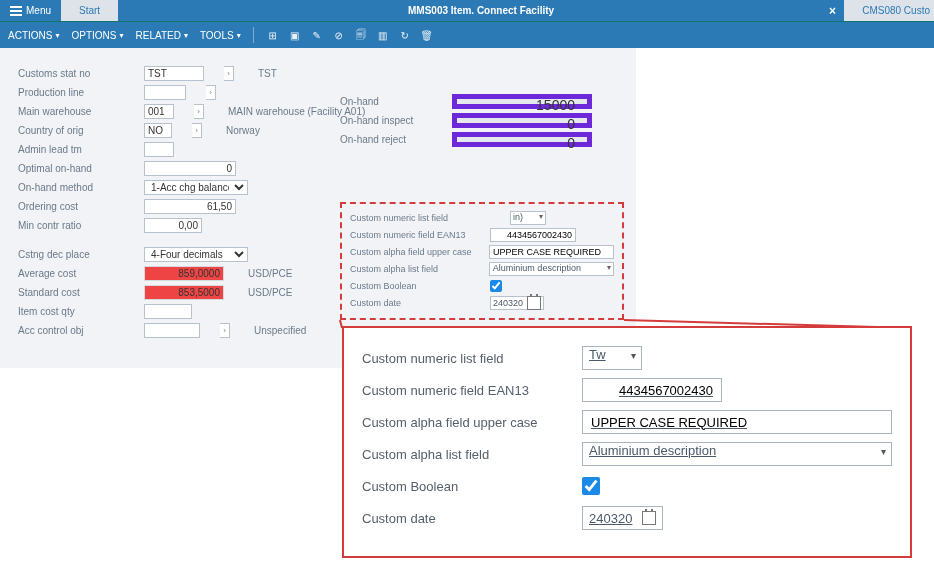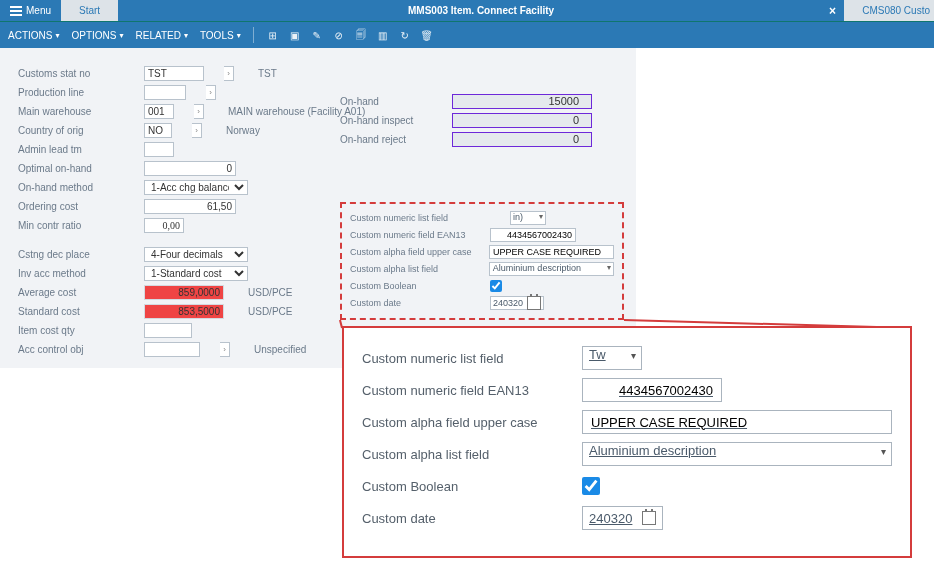--- a/index.html
+++ b/index.html
@@ -30,21 +30,21 @@
   .inp { border: 1px solid #b8c2cc; height: 15px; font-size: 10px; padding: 0 3px; background: #fff; color: #333; }
   .inp.right { text-align: right; }
   .inp.ro { background: #ef4444; border-color: #d4dae0; }
   .sel { border: 1px solid #b8c2cc; height: 15px; font-size: 10px; padding: 0 2px; background: #fff; color: #333; }
   .after { margin-left: 4px; font-size: 10px; color: #6b7a8a; }
   .lookup { width: 10px; height: 15px; border: 1px solid #b8c2cc; border-left: none; background: #fff; font-size: 8px; text-align: center; line-height: 13px; color: #888; }
 
   .right-col { position: absolute; left: 340px; top: 92px; }
   .right-col .row { }
   .right-col .lbl { width: 92px; }
-  .right-col .val { width: 140px; text-align: right; border: 1px solid #6d28d9; background: #e5e9ed; height: 15px; padding: 0 12px 0 0; font-size: 11px; line-height: 13px; color: #333; }
+  .right-col .val { width: 140px; text-align: right; border: 5px solid #6d28d9; background: #e5e9ed; height: 15px; padding: 0 12px 0 0; font-size: 14px; line-height: 13px; color: #333; }
 
   
   .dashed-box { position: absolute; left: 340px; top: 202px; width: 284px; height: 118px; border: 2px dashed #d43c3c; padding: 6px 8px; }
   .dashed-box .crow { display: flex; align-items: center; height: 16px; margin-bottom: 1px; }
   .dashed-box .clbl { width: 140px; font-size: 9px; color: #6b7a8a; }
 
   .mini-sel { border: 1px solid #b8c2cc; height: 14px; width: 36px; font-size: 9px; padding: 0 12px 0 2px; position: relative; background: #fff; margin-left: 20px; }
   .mini-input { border: 1px solid #b8c2cc; height: 14px; font-size: 9px; padding: 0 3px; background: #fff; text-align: right; width: 86px; }
   .mini-input.l { text-align: left; width: 126px; }
   .mini-sel-w { border: 1px solid #b8c2cc; height: 14px; font-size: 9px; padding: 0 14px 0 3px; background: #fff; width: 126px; position: relative; }
@@ -154,30 +154,26 @@
   <div class="row">
     <div class="lbl">On-hand method</div>
     <select class="sel" style="width:104px"><option>1-Acc chg balance</option></select>
   </div>
   <div class="row">
     <div class="lbl">Ordering cost</div>
     <input class="inp right" style="width: 92px;" value="61,50">
   </div>
   <div class="row">
     <div class="lbl">Min contr ratio</div>
-    <input class="inp right" style="width: 40px; font-family: Liberation Serif, serif;" value="0,00">
+    <input class="inp right" style="width: 58px;" value="0,00">
   </div>
   <div style="height:10px"></div>
   <div class="row">
     <div class="lbl">Cstng dec place</div>
     <select class="sel" style="width:104px"><option>4-Four decimals</option></select>
-  </div>
-  <div class="row">
-    <div class="lbl">Inv acc method</div>
-    <select class="sel" style="width:104px"><option>1-Standard cost</option></select>
   </div>
   <div class="row">
     <div class="lbl">Average cost</div>
     <input class="inp ro right" style="width: 80px;" value="859,0000">
     <div class="after">USD/PCE</div>
   </div>
   <div class="row">
     <div class="lbl">Standard cost</div>
     <input class="inp ro right" style="width: 80px;" value="853,5000">
     <div class="after">USD/PCE</div>

